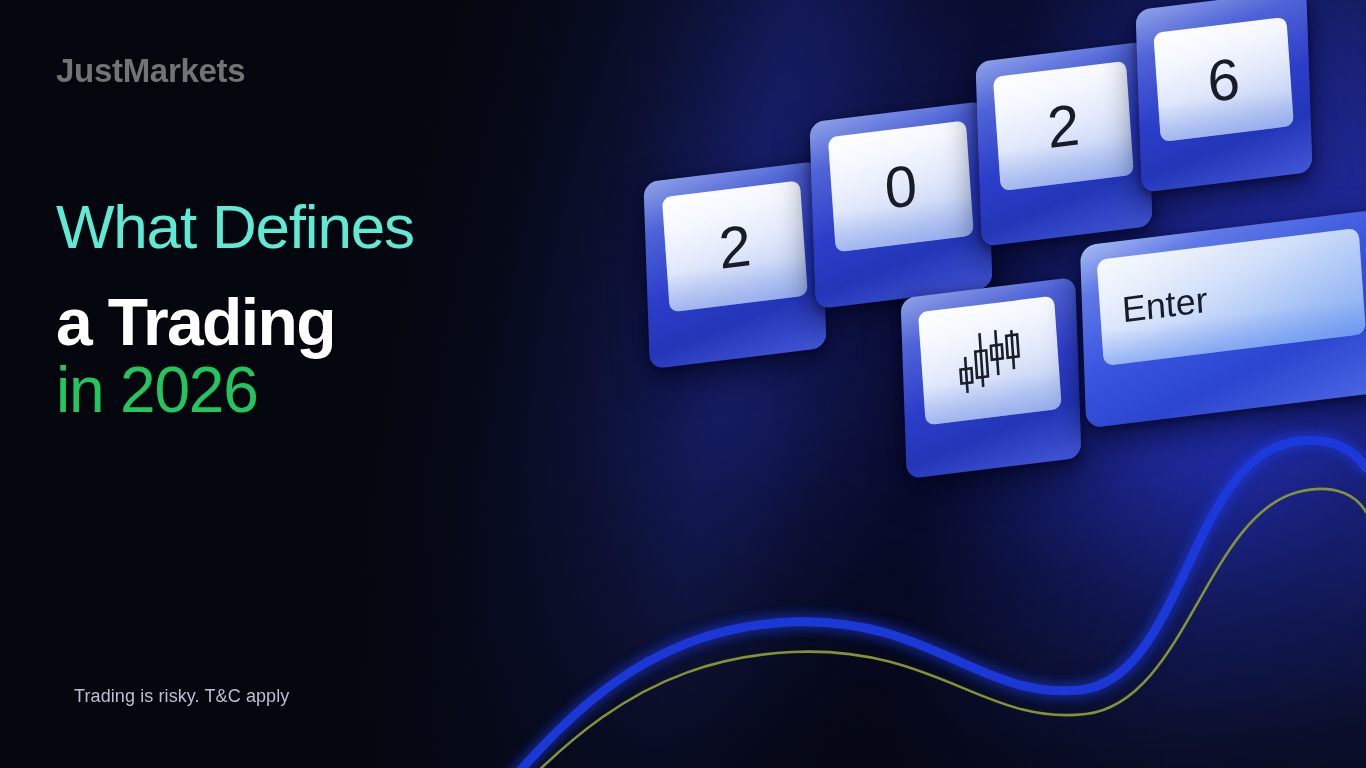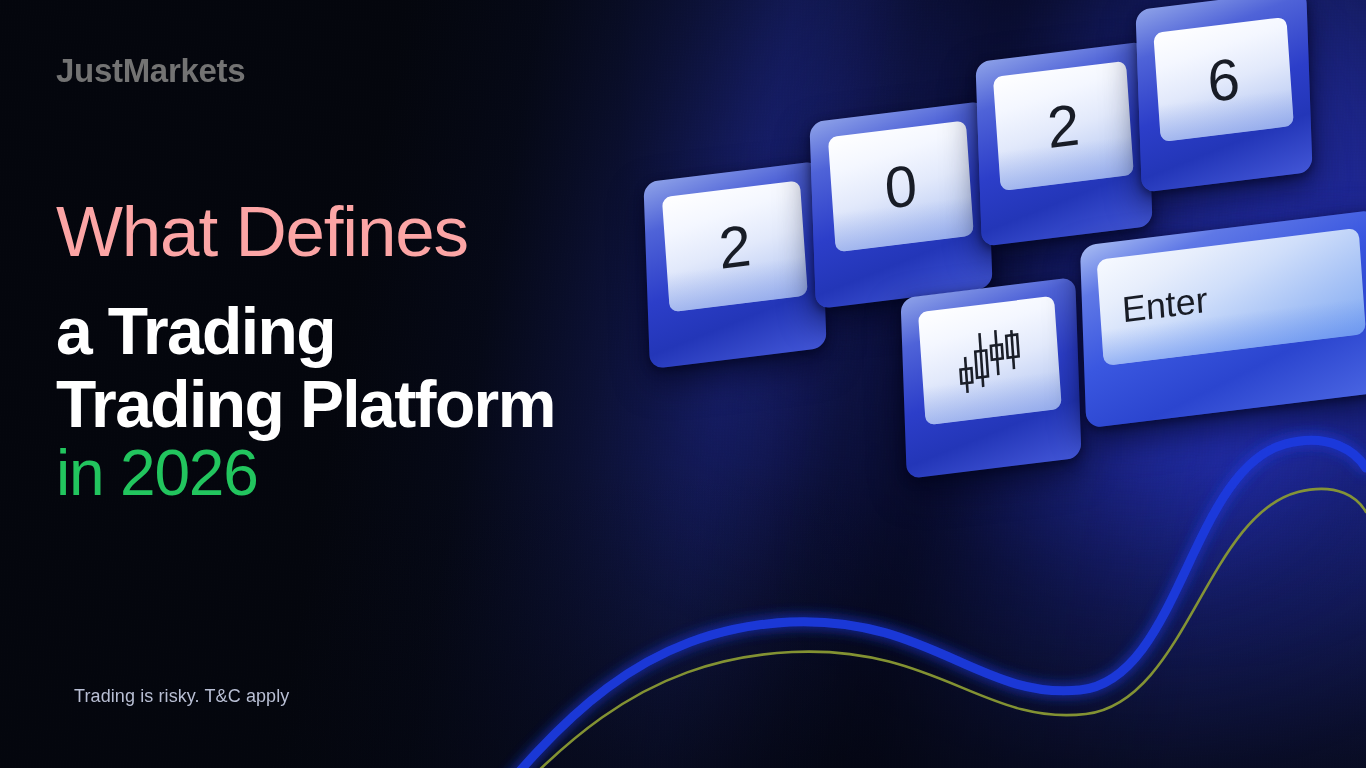--- a/index.html
+++ b/index.html
@@ -143,21 +143,21 @@
     position:absolute; left:56px; top:52px;
     font-size:33px; font-weight:bold; color:#737373;
     letter-spacing:-0.3px;
   }
 
   .headline { position:absolute; left:56px; top:196px; width:780px; }
 
   .hl-line { display:block; white-space:nowrap; }
 
   .hl-accent-top {
-    font-size:71px; font-weight:normal; color:#fca5a5;
+    font-size:62px; font-weight:normal; color:#5eead4;
     letter-spacing:-1.2px; line-height:1.0;
     margin-bottom:29px;
   }
   .hl-main1, .hl-main2 {
     font-size:66px; font-weight:bold; color:#ffffff;
     letter-spacing:-1.6px; line-height:1.08;
   }
   .hl-main2 { margin-top:2px; }
   .hl-accent-bottom {
     font-size:64px; font-weight:normal; color:#22c55e;
@@ -250,19 +250,18 @@
     </defs>
     <path d="M 470 830 C 560 720, 640 630, 790 622 C 930 616, 980 700, 1080 690 C 1180 680, 1190 470, 1285 444 C 1330 432, 1356 452, 1366 468" fill="none" stroke="#1f3ae0" stroke-width="9" stroke-linecap="round" filter="url(#blueglow)" opacity="0.95"></path>
     <path d="M 452 862 C 552 752, 634 660, 792 652 C 936 645, 986 726, 1086 714 C 1186 702, 1206 516, 1298 492 C 1338 482, 1358 498, 1366 512" fill="none" stroke="#8a9a34" stroke-width="2.6" stroke-linecap="round" opacity="0.95"></path>
   </svg>
 
   <div class="logo">JustMarkets</div>
 
   <div class="headline">
     <span class="hl-line hl-accent-top">What Defines</span>
     <span class="hl-line hl-main1">a Trading</span>
-    <span class="hl-line hl-main2">Trading Platform</span>
     <span class="hl-line hl-accent-bottom">in 2026</span>
   </div>
 
   <div class="disclaimer">Trading is risky. T&amp;C apply</div>
 
 </div>
 
 </body></html>

